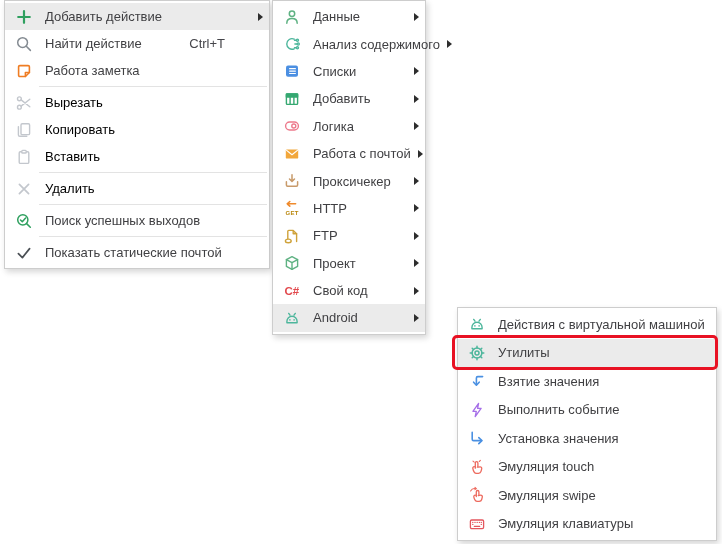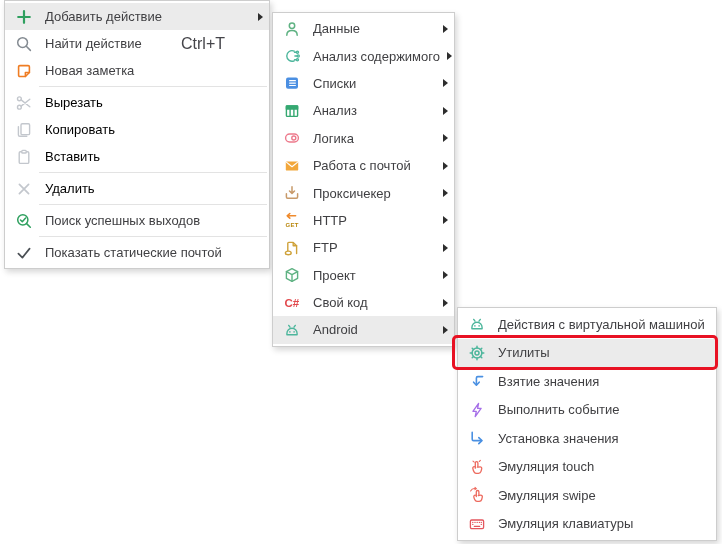--- a/index.html
+++ b/index.html
@@ -9,36 +9,36 @@
     font-family:"Liberation Sans","DejaVu Sans",sans-serif;
     -webkit-font-smoothing:antialiased;
   }
   .menu{
     position:absolute;background:#fff;
     border:1px solid #cdcdcd;
     box-shadow:2px 3px 6px rgba(0,0,0,.16);
     padding:2px 0;box-sizing:border-box;
   }
   #menu1{left:4px;top:0;width:266px;}
-  #menu2{left:272px;top:12px;width:183px;}
+  #menu2{left:272px;top:0;width:154px;}
   #menu3{left:457px;top:307px;width:260px;}
   .mi{
     display:flex;align-items:center;
     padding:0 6px 0 9px;
     font-size:13px;color:#3f3f42;cursor:default;white-space:nowrap;
   }
   #menu1 .mi{height:27px;}
   #menu2 .mi{height:27.4px;}
   #menu3 .mi{height:28.5px;}
   .mi.hl{background:#ebebeb;}
   .ico{width:20px;height:18px;display:flex;align-items:center;justify-content:center;flex:none;}
   .ico svg{display:block;}
   .lbl{margin-left:11px;flex:1;}
   .mi.disabled .lbl{color:#000000;}
-  .sc{color:#45454a;margin-right:26px;font-size:16px;}
+  .sc{color:#45454a;margin-right:26px;font-size:13px;}
   .end{width:12px;display:flex;justify-content:flex-end;flex:none;}
   .arr{
     width:0;height:0;
     border-left:5px solid #2d2d2d;
     border-top:4px solid transparent;
     border-bottom:4px solid transparent;
   }
   .sep{height:1px;background:#e3e3e3;margin:2px 2px 2px 34px;}
   
   .c-green{color:#2fa05f}
@@ -95,21 +95,21 @@
     <span class="end"></span>
   </div>
 
   <div class="mi">
     <span class="ico c-orange">
       <svg width="18" height="18" viewBox="0 0 18 18" fill="none" stroke="currentColor" stroke-width="1.6" stroke-linecap="round" stroke-linejoin="round">
           <path d="M3.6 4.8c0-.7.5-1.2 1.2-1.2h8.4c.7 0 1.2.5 1.2 1.2v5.7l-4 4H4.8c-.7 0-1.2-.5-1.2-1.2z"></path>
           <path d="M14.4 10.5h-4v4"></path>
         </svg>
     </span>
-    <span class="lbl">Новая заметка</span>
+    <span class="lbl">Работа заметка</span>
     <span class="end"></span>
   </div>
 
   <div class="sep"></div>
 
   <div class="mi disabled">
     <span class="ico c-gray">
       <svg width="18" height="18" viewBox="0 0 18 18" fill="none" stroke="currentColor" stroke-width="1.4" stroke-linecap="round" stroke-linejoin="round">
           <circle cx="4.4" cy="4.8" r="1.9"></circle>
           <circle cx="4.4" cy="13.2" r="1.9"></circle>
@@ -227,21 +227,21 @@
   </div>
 
   <div class="mi">
     <span class="ico c-tablegreen">
       <svg width="18" height="18" viewBox="0 0 18 18" fill="none" stroke="currentColor" stroke-width="1.4" stroke-linejoin="round">
           <rect x="3.4" y="4" width="11.2" height="10.4" rx="0.8"></rect>
           <rect x="3.4" y="4" width="11.2" height="3" fill="currentColor"></rect>
           <path d="M7.1 7v7.4M10.9 7v7.4"></path>
         </svg>
     </span>
-    <span class="lbl">Анализ</span>
+    <span class="lbl">Добавить</span>
     <span class="end">
         <span class="arr"></span>
       </span>
   </div>
 
   <div class="mi">
     <span class="ico c-pink">
       <svg width="18" height="18" viewBox="0 0 18 18" fill="none" stroke="currentColor" stroke-width="1.4">
           <rect x="2.6" y="5" width="12.8" height="8" rx="4"></rect>
           <circle cx="10.8" cy="9" r="2"></circle>

